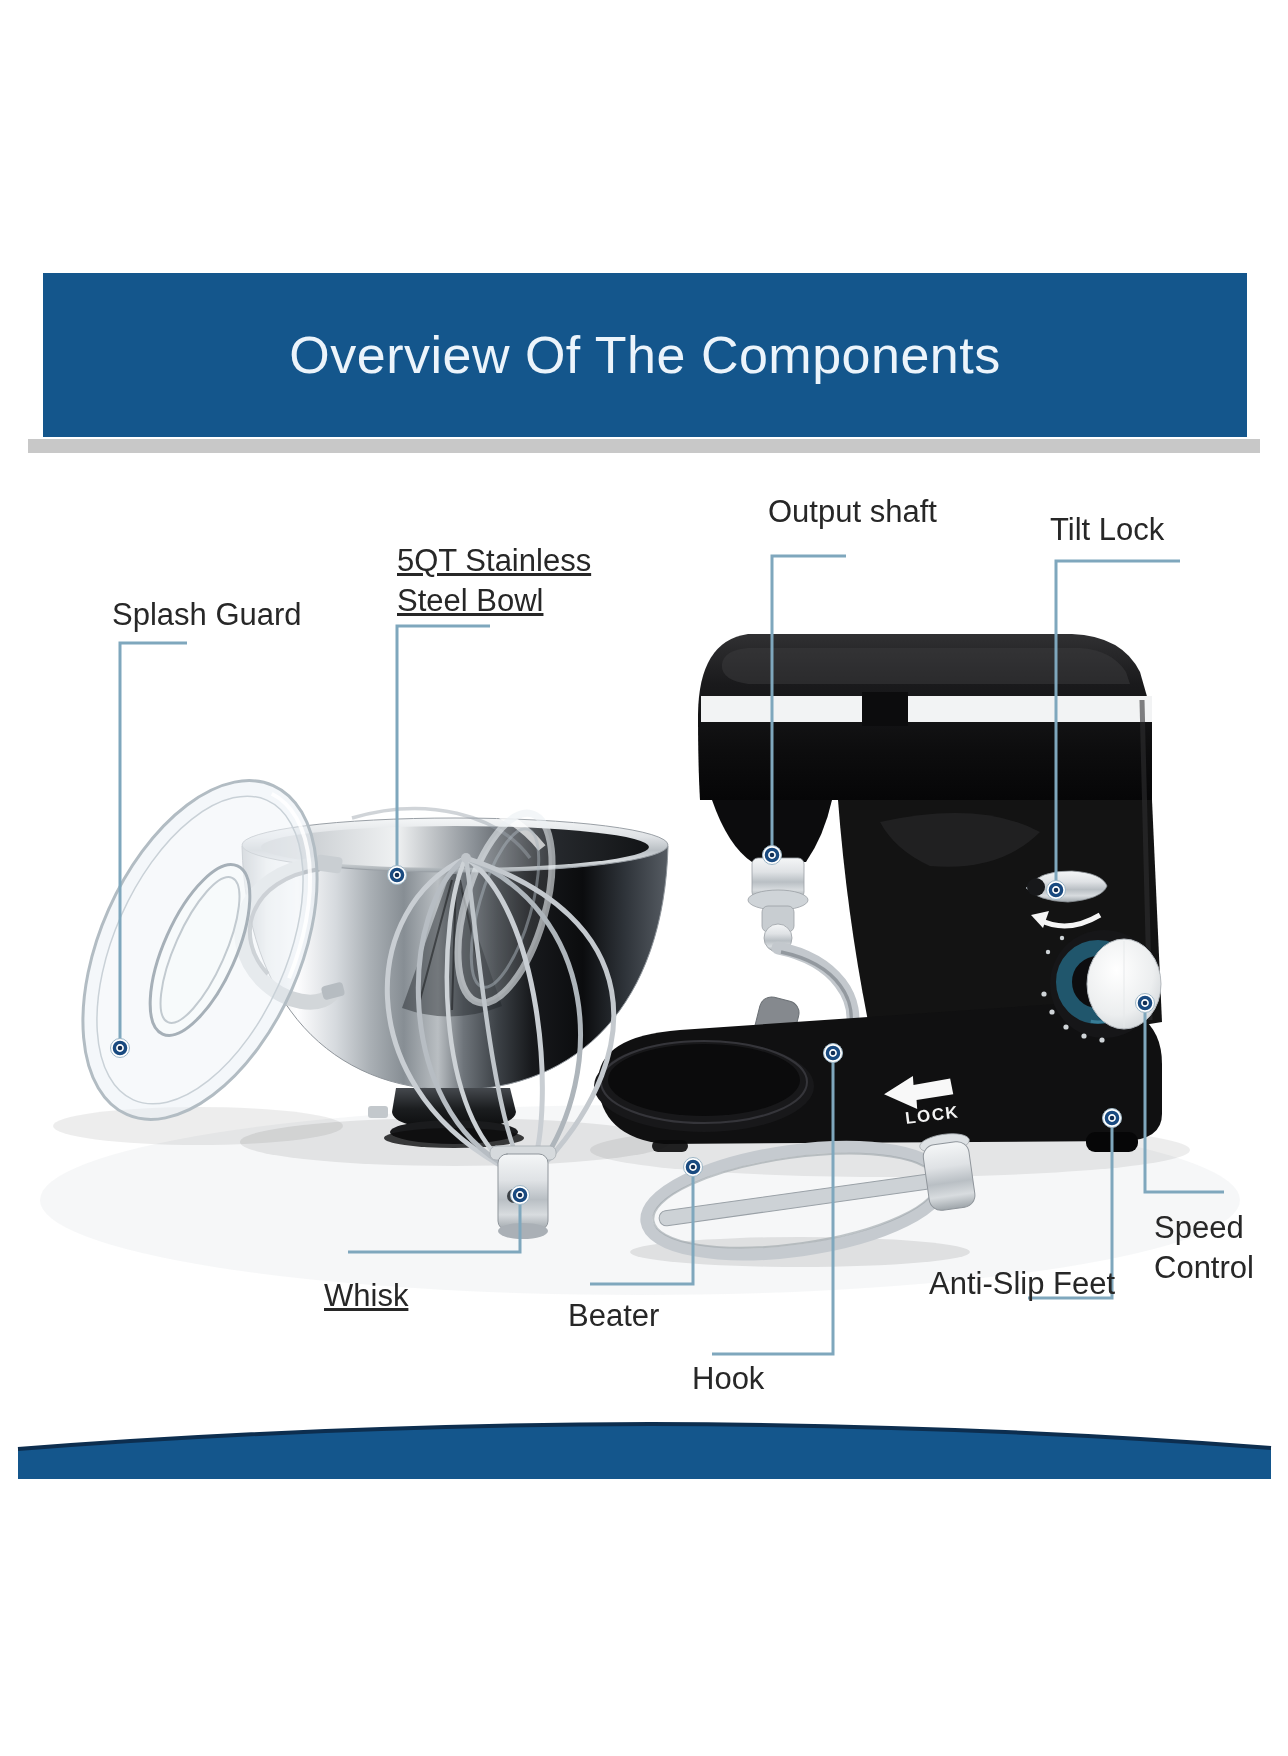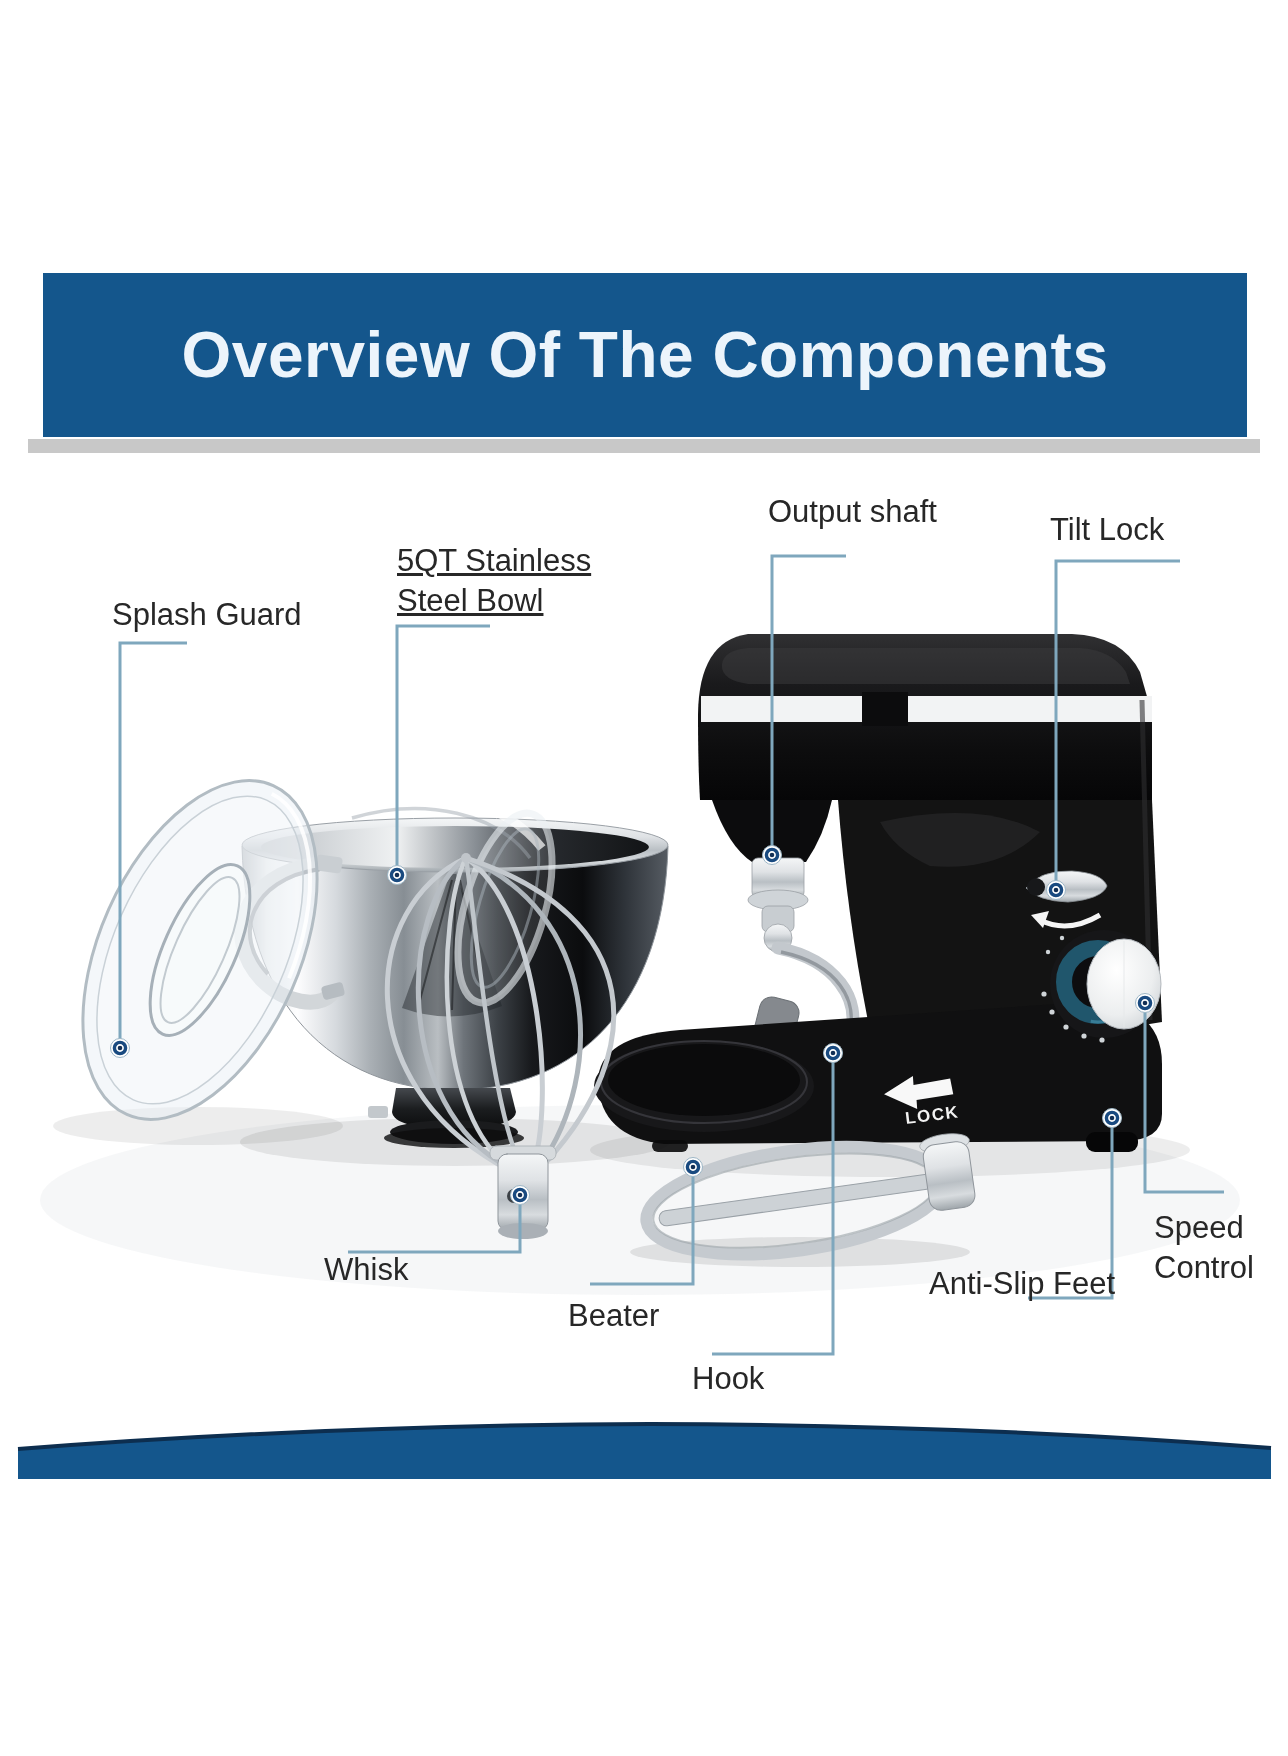--- a/index.html
+++ b/index.html
@@ -8,21 +8,21 @@
     background: var(--page-bg, #ffffff);
     overflow:hidden;
     font-family:"Liberation Sans", sans-serif;
   }
   .banner {
     position:absolute; left:43px; top:273px; width:1204px; height:164px;
     background: var(--banner-bg, #14568c);
     display:flex; align-items:center; justify-content:center;
   }
   .banner h1 {
-    margin:0; font-size:64px; font-weight:700; letter-spacing:.5px;
+    margin:0; font-size:52px; font-weight:400; letter-spacing:.5px;
     color: var(--banner-text, #ecf4fb);
     font-family:"Liberation Sans", sans-serif;
   }
   .divider {
     position:absolute; left:28px; top:439px; width:1232px; height:14px;
     background: var(--divider, #c8c8c8);
   }
   .art { position:absolute; left:0; top:0; }
   .lbl {
     position:absolute; font-size:31px; line-height:1.28; font-weight:400;
@@ -258,21 +258,21 @@
 
   <div class="lbl" style="left:397px; top:541px;text-decoration:underline;">
     <div>5QT Stainless</div>
     <div>Steel Bowl</div>
   </div>
 
   <div class="lbl" style="left:768px; top:492px;">Output shaft</div>
 
   <div class="lbl" style="left:1050px; top:510px;">Tilt Lock</div>
 
-  <div class="lbl" style="left:324px; top:1250px;">Whisk</div>
+  <div class="lbl" style="left:324px; top:1276px;text-decoration:underline;">Whisk</div>
 
   <div class="lbl" style="left:568px; top:1296px;">Beater</div>
 
   <div class="lbl" style="left:692px; top:1359px;">Hook</div>
 
   <div class="lbl" style="left:900px; top:1264px;margin-left:29px;">Anti-Slip Feet</div>
 
   <div class="lbl" style="left:1154px; top:1208px;">
     <div>Speed</div>
     <div>Control</div>

